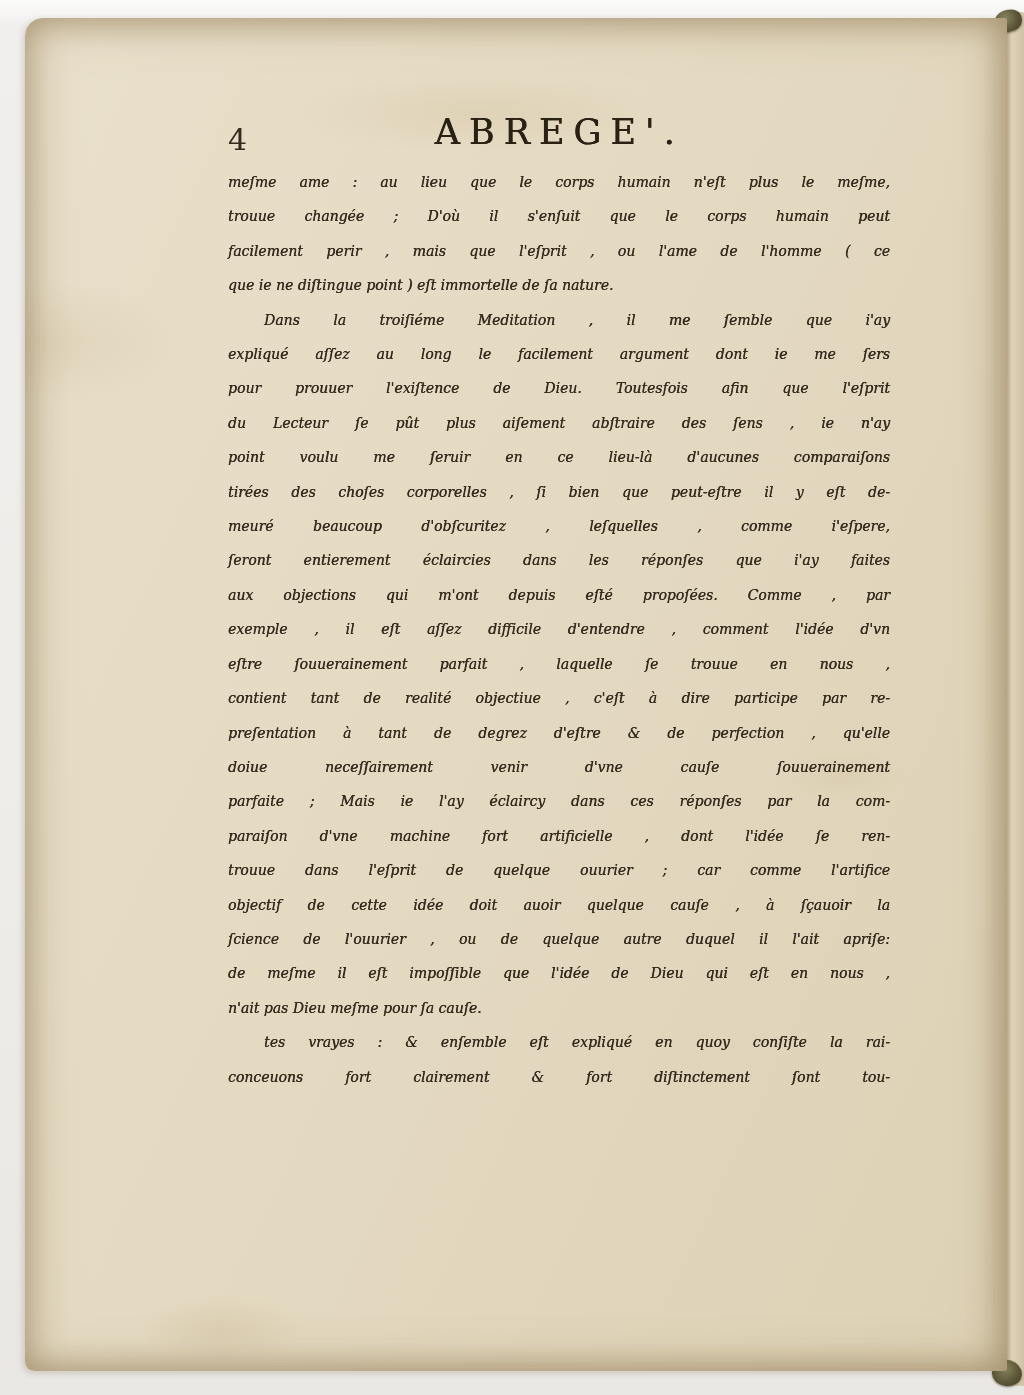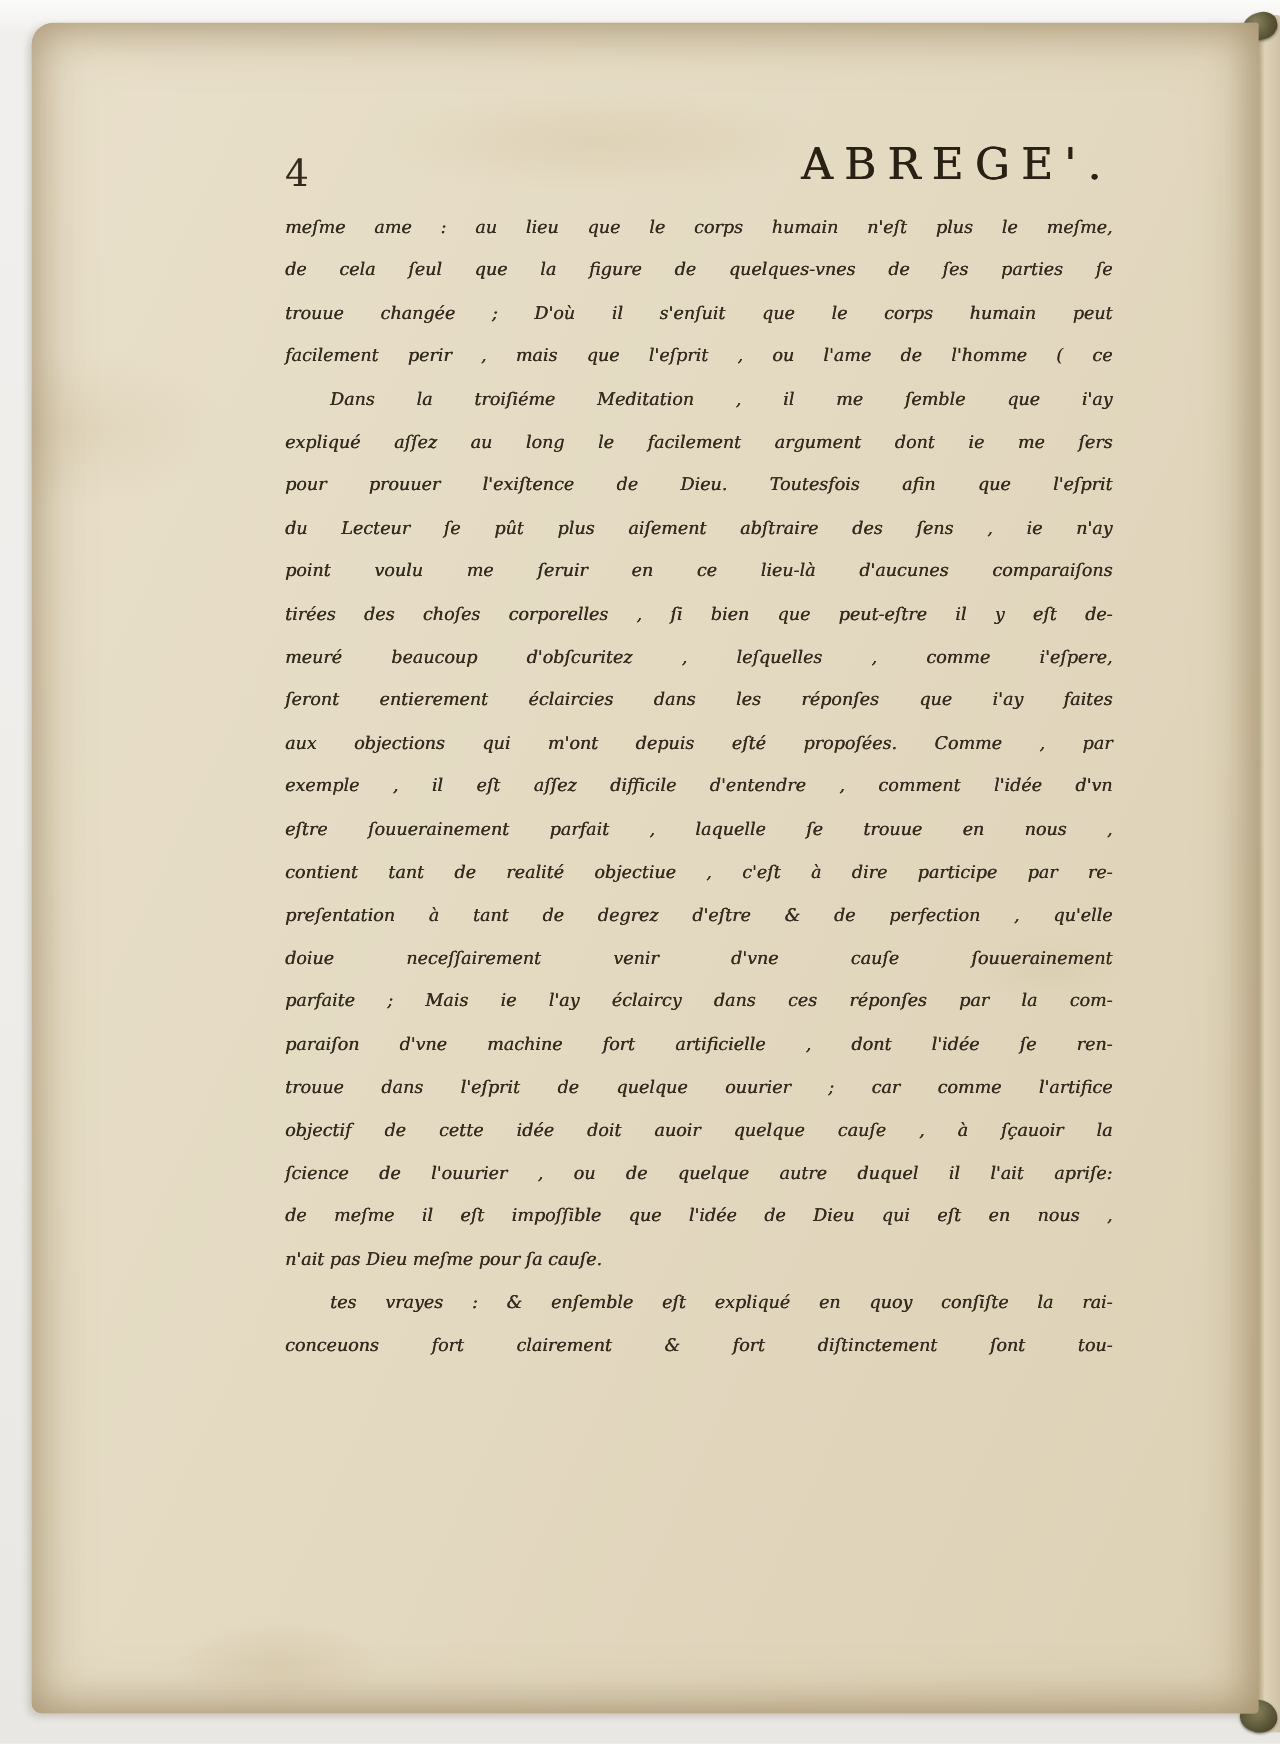--- a/index.html
+++ b/index.html
@@ -87,21 +87,21 @@
   }
   .page-number {
     position: absolute;
     left: 0px;
     top: 10px;
     font-size: 30px;
     color: var(--ink, #342b1e);
   }
   .running-title {
     display: block;
-    text-align: right;
+    text-align: center;
     font-size: 35px;
     letter-spacing: 9px;
     color: #2a2115;
     text-shadow: 0.5px 0 0 currentColor;
   }
 
   
   .text-block {
     position: absolute;
     left: 203px;
@@ -136,23 +136,23 @@
   <div class="page">
 
     <div class="page-header">
       <span class="page-number">4</span>
       <span class="running-title">ABREGE'.</span>
     </div>
 
     <div class="text-block">
         <div class="para">
           <div class="line">meſme ame : au lieu que le corps humain n'eſt plus le meſme,</div>
-          <div class="line">de cela ſeul que la figure de quelques-vnes de ſes parties ſe</div>
           <div class="line">trouue changée ; D'où il s'enſuit que le corps humain peut</div>
           <div class="line">facilement perir , mais que l'eſprit , ou l'ame de l'homme ( ce</div>
+          <div class="line no-just">que ie ne diſtingue point ) eſt immortelle de ſa nature.</div>
         </div>
         <div class="para indent">
           <div class="line">Dans la troiſiéme Meditation , il me ſemble que i'ay</div>
           <div class="line">expliqué aſſez au long le facilement argument dont ie me ſers</div>
           <div class="line">pour prouuer l'exiſtence de Dieu.  Toutesfois afin que l'eſprit</div>
           <div class="line">du Lecteur ſe pût plus aiſement abſtraire des ſens , ie n'ay</div>
           <div class="line">point voulu me ſeruir en ce lieu-là d'aucunes comparaiſons</div>
           <div class="line">tirées des choſes corporelles , ſi bien que peut-eſtre il y eſt de-</div>
           <div class="line">meuré beaucoup d'obſcuritez , leſquelles , comme i'eſpere,</div>
           <div class="line">ſeront entierement éclaircies dans les réponſes que i'ay faites</div>

